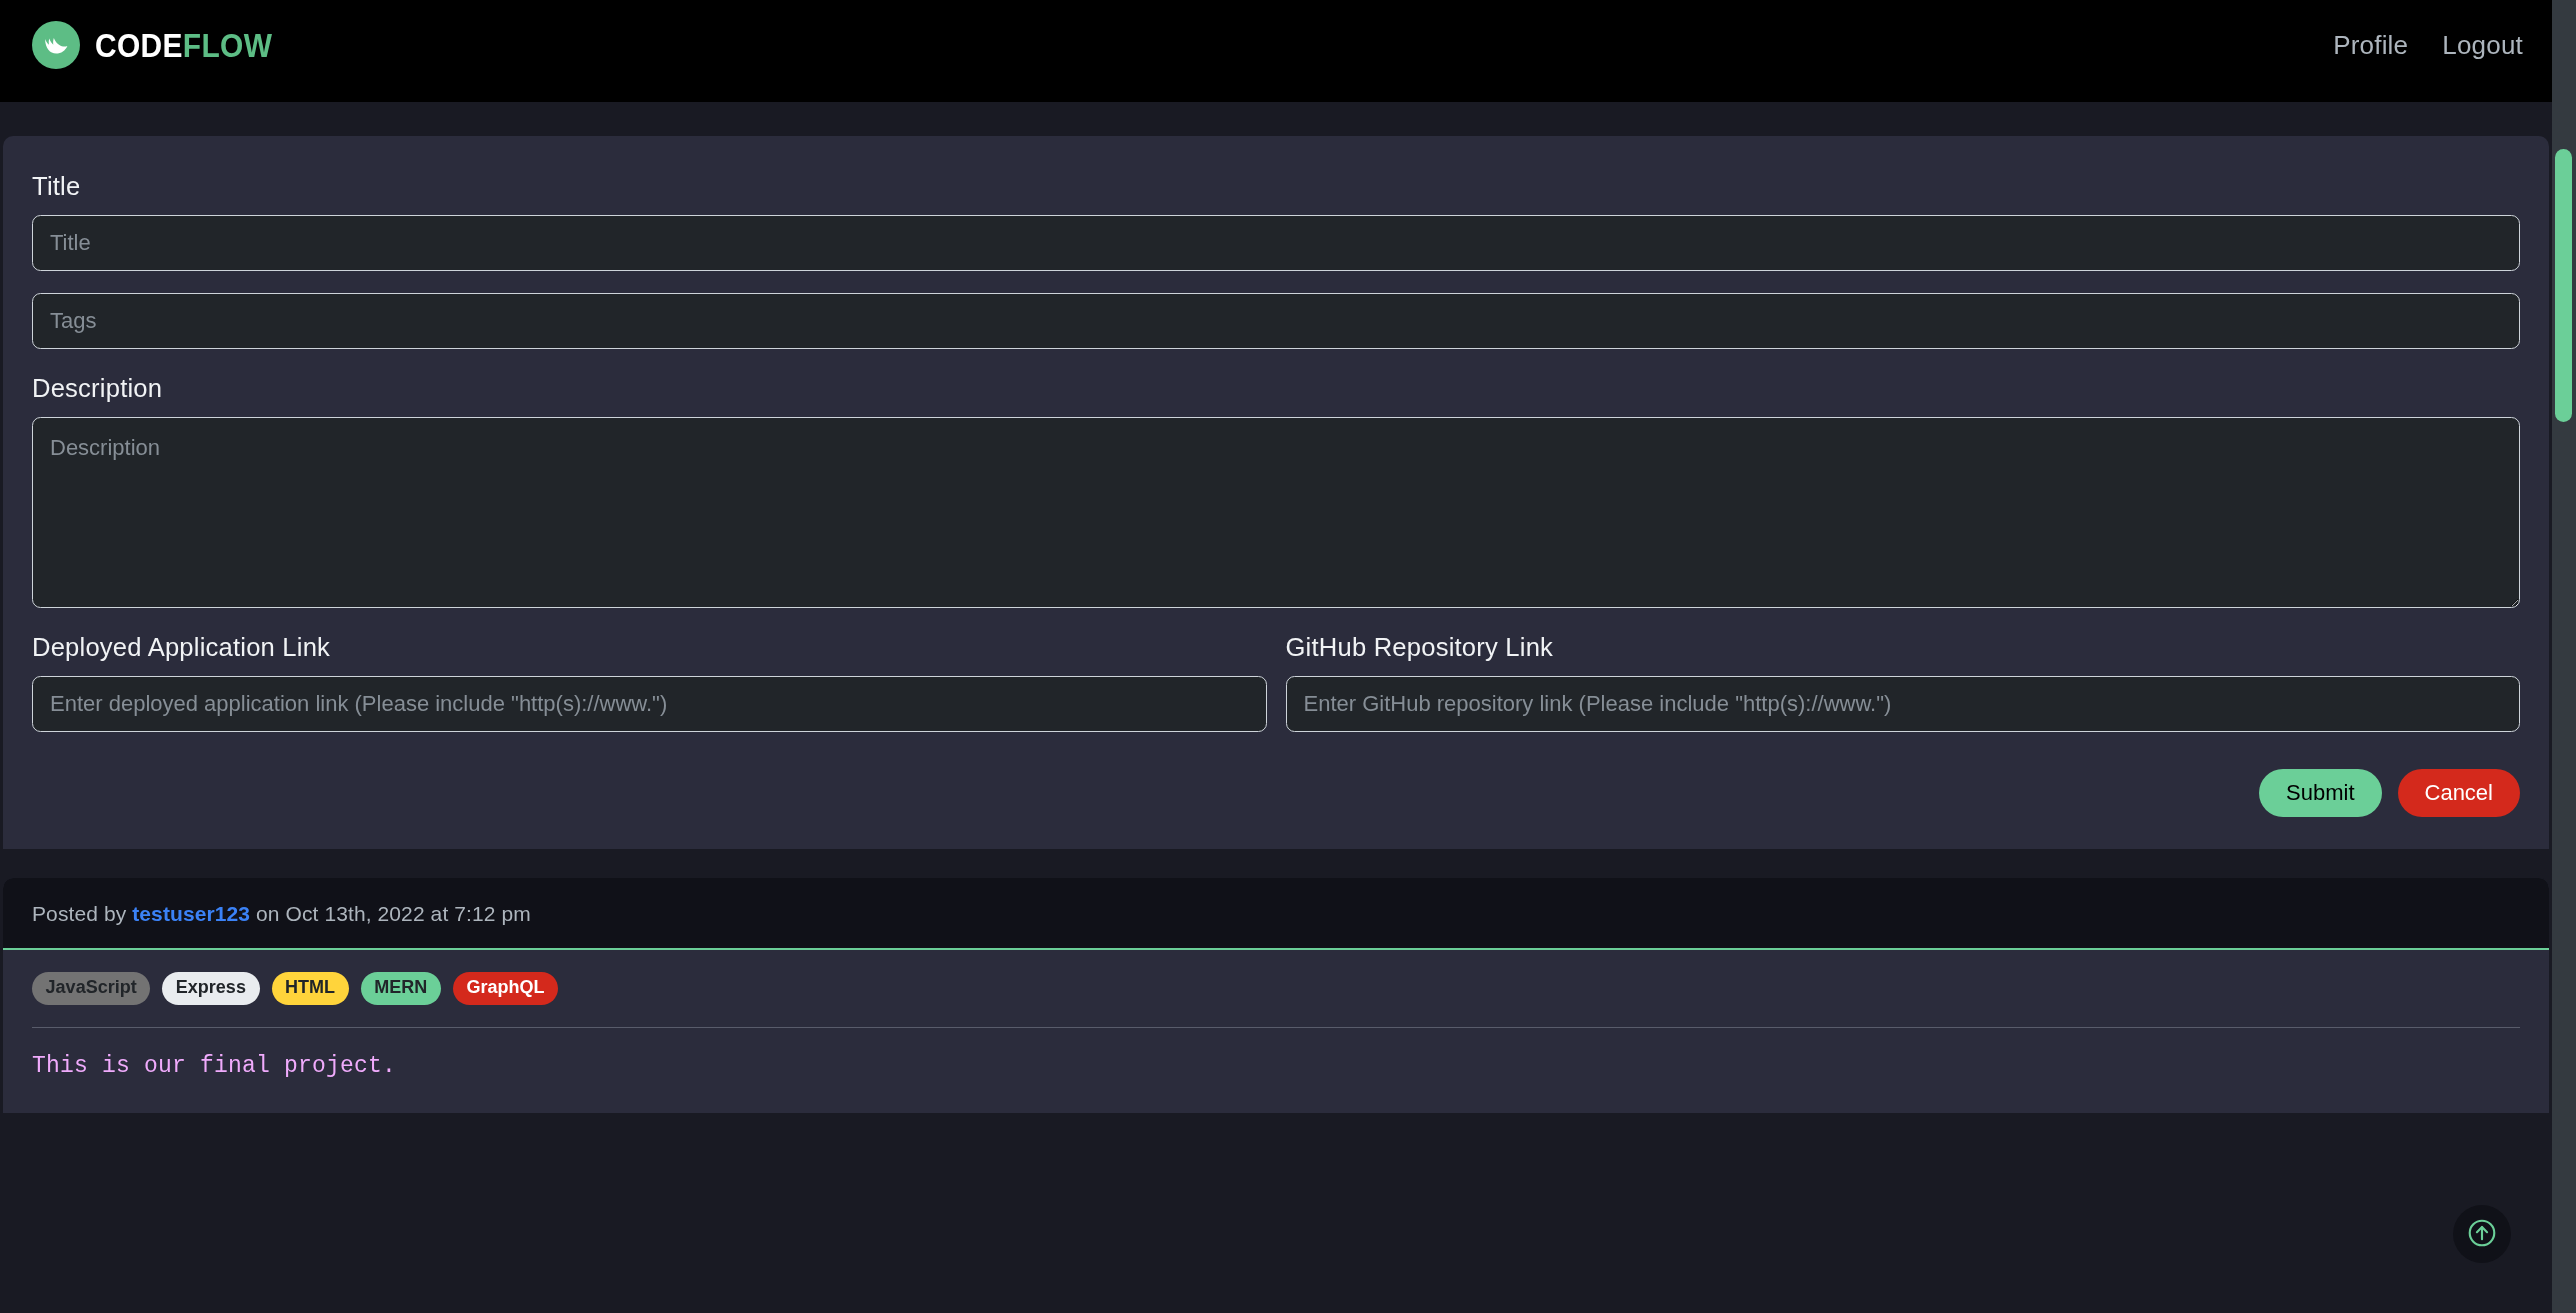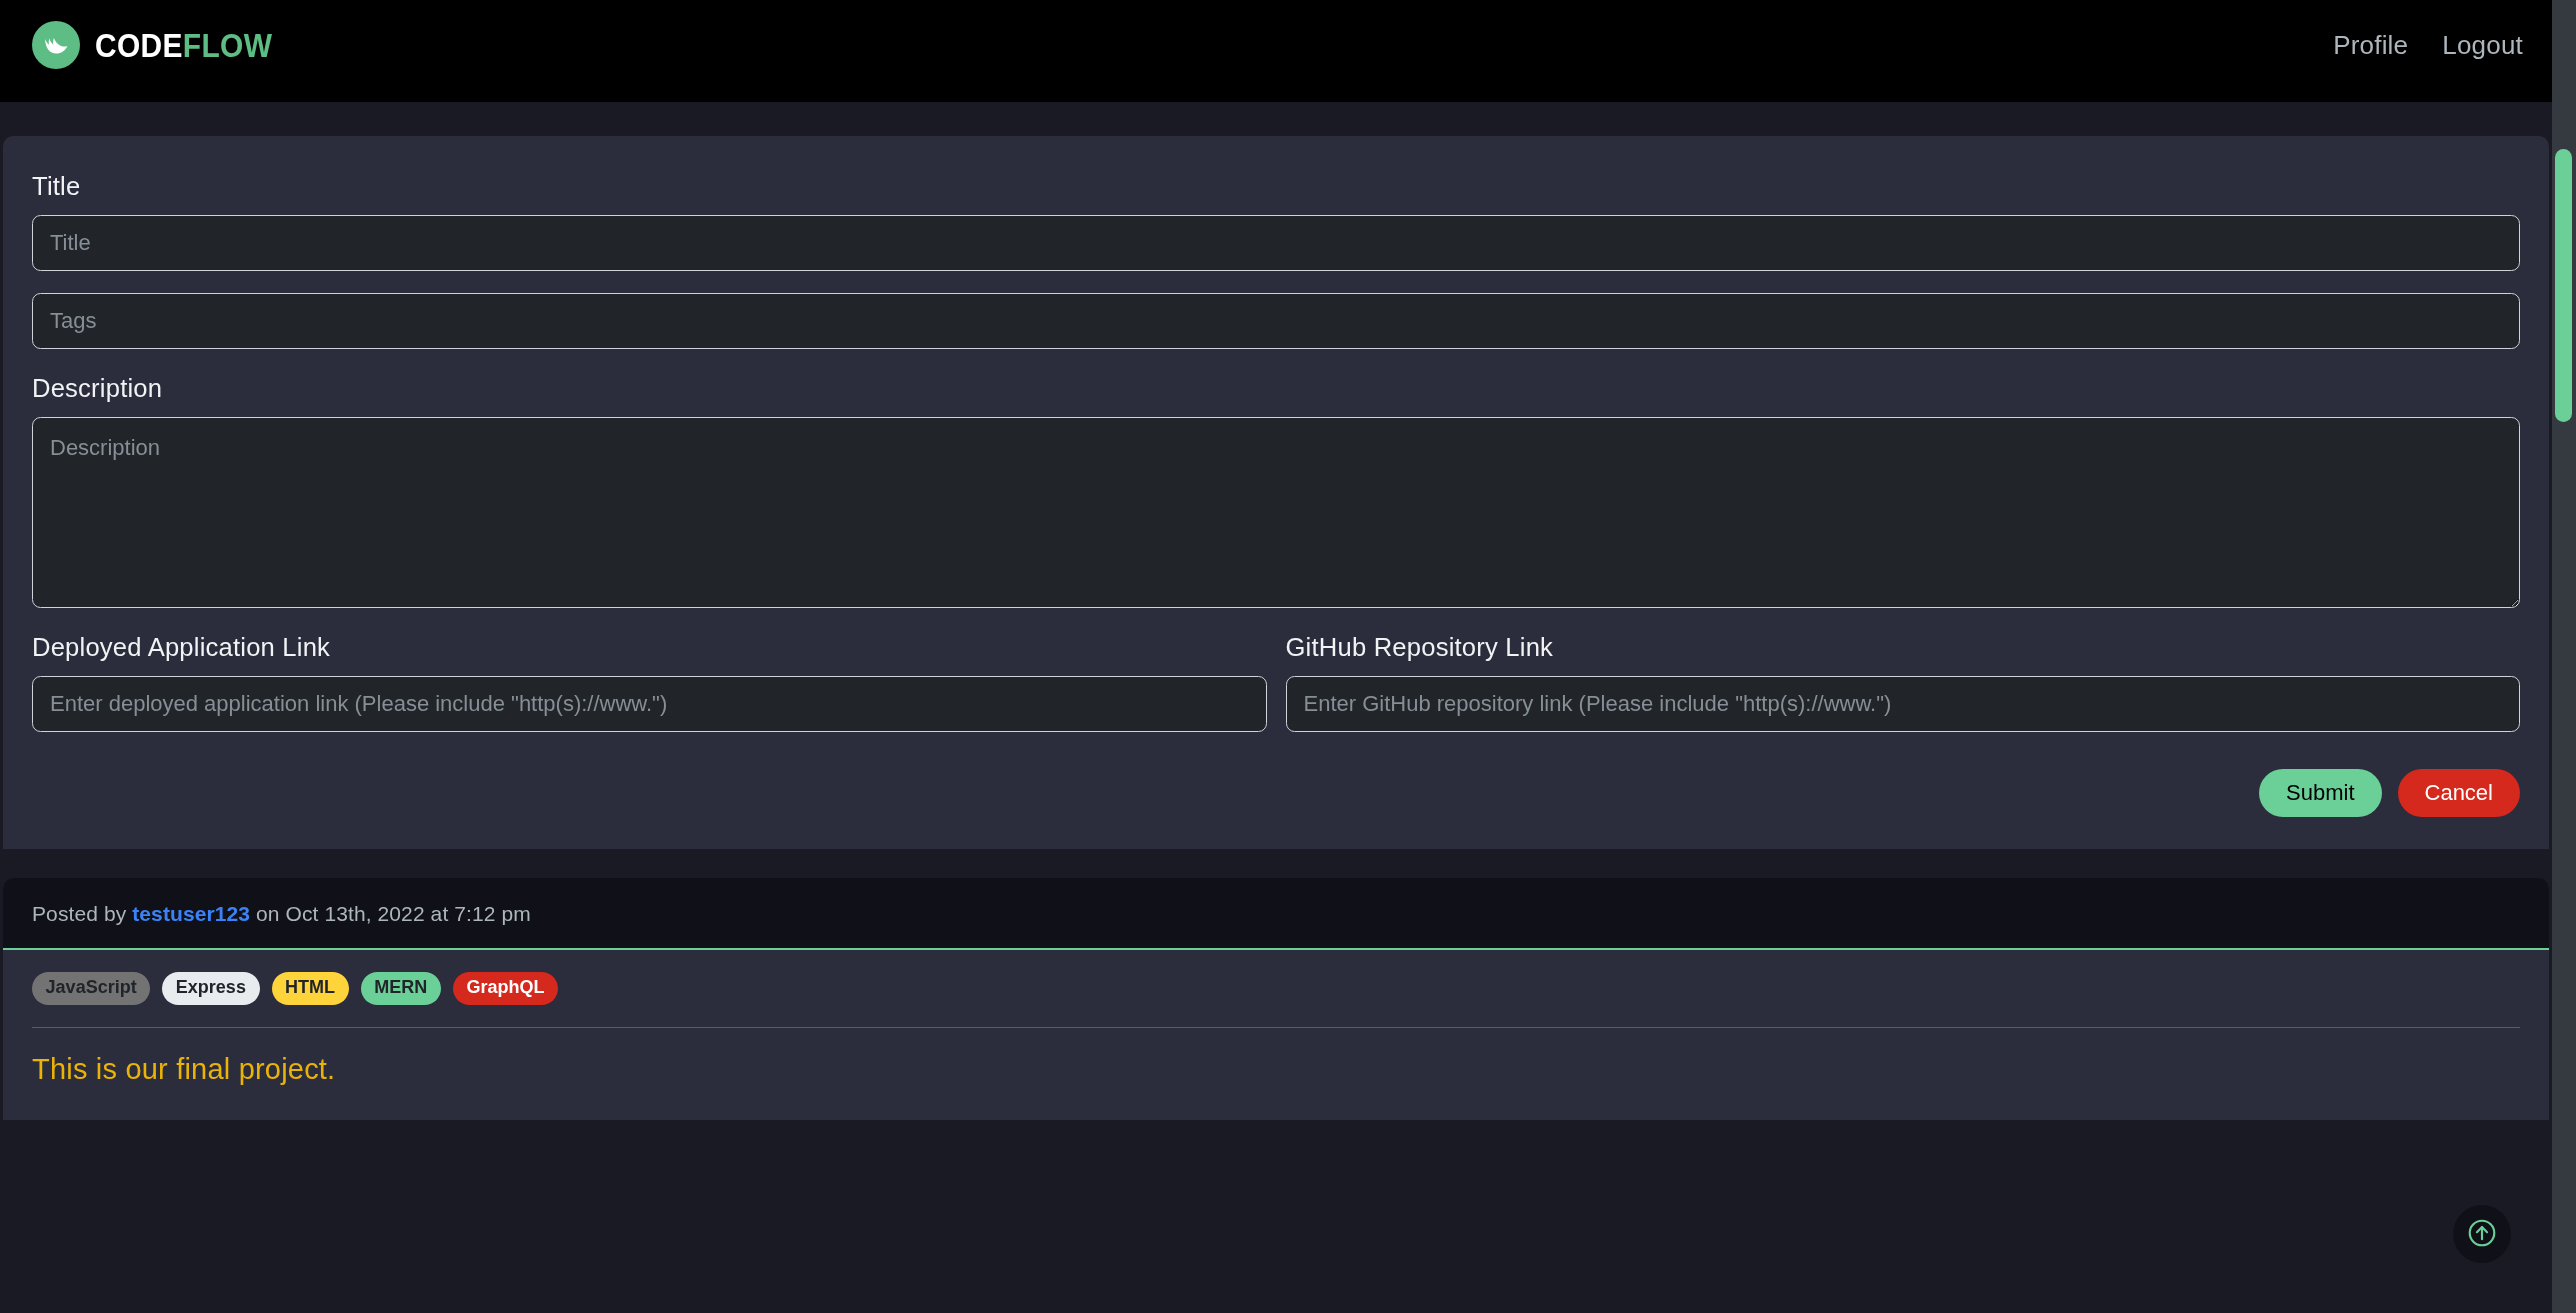--- a/index.html
+++ b/index.html
@@ -210,23 +210,24 @@
     white-space: nowrap;
   }
 
   .divider {
     height: 0.9px;
     background: #595c6b;
     margin: 22px 0 25.6px 0;
   }
 
   .project-desc {
-    font-size: 29px;
-    color: #eab308;
+    font-size: 23px;
+    color: #f0abfc;
     letter-spacing: 0.2px;
+    font-family: Liberation Mono, monospace;
   }
 
   
   .scroll-top {
     position: absolute;
     right: 65px;
     bottom: 51px;
     width: 58px;
     height: 58px;
     border-radius: 50%;

